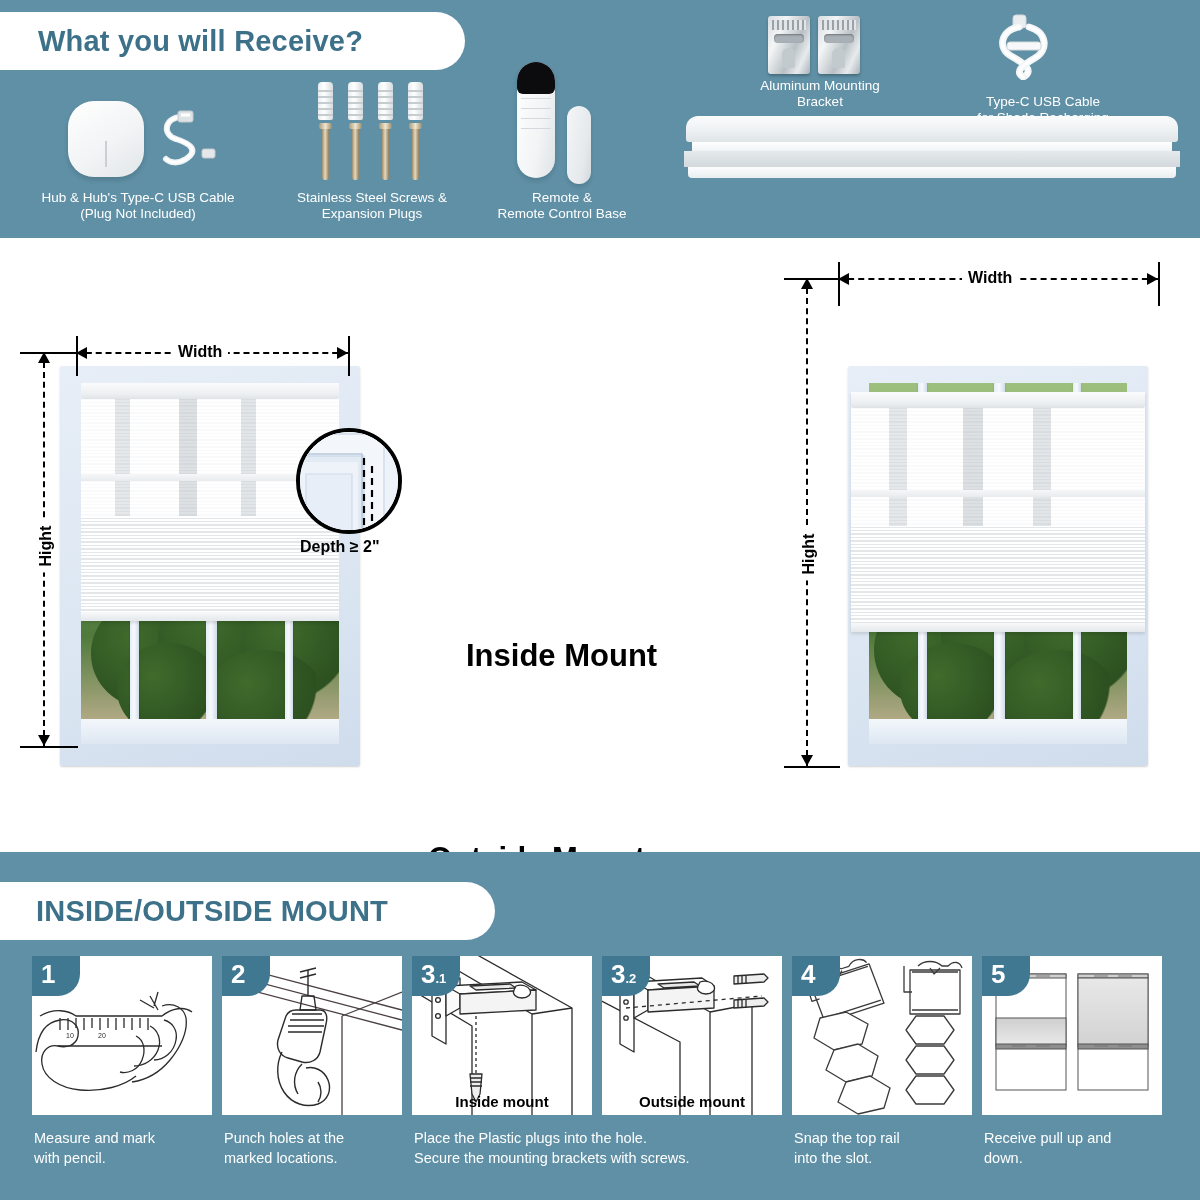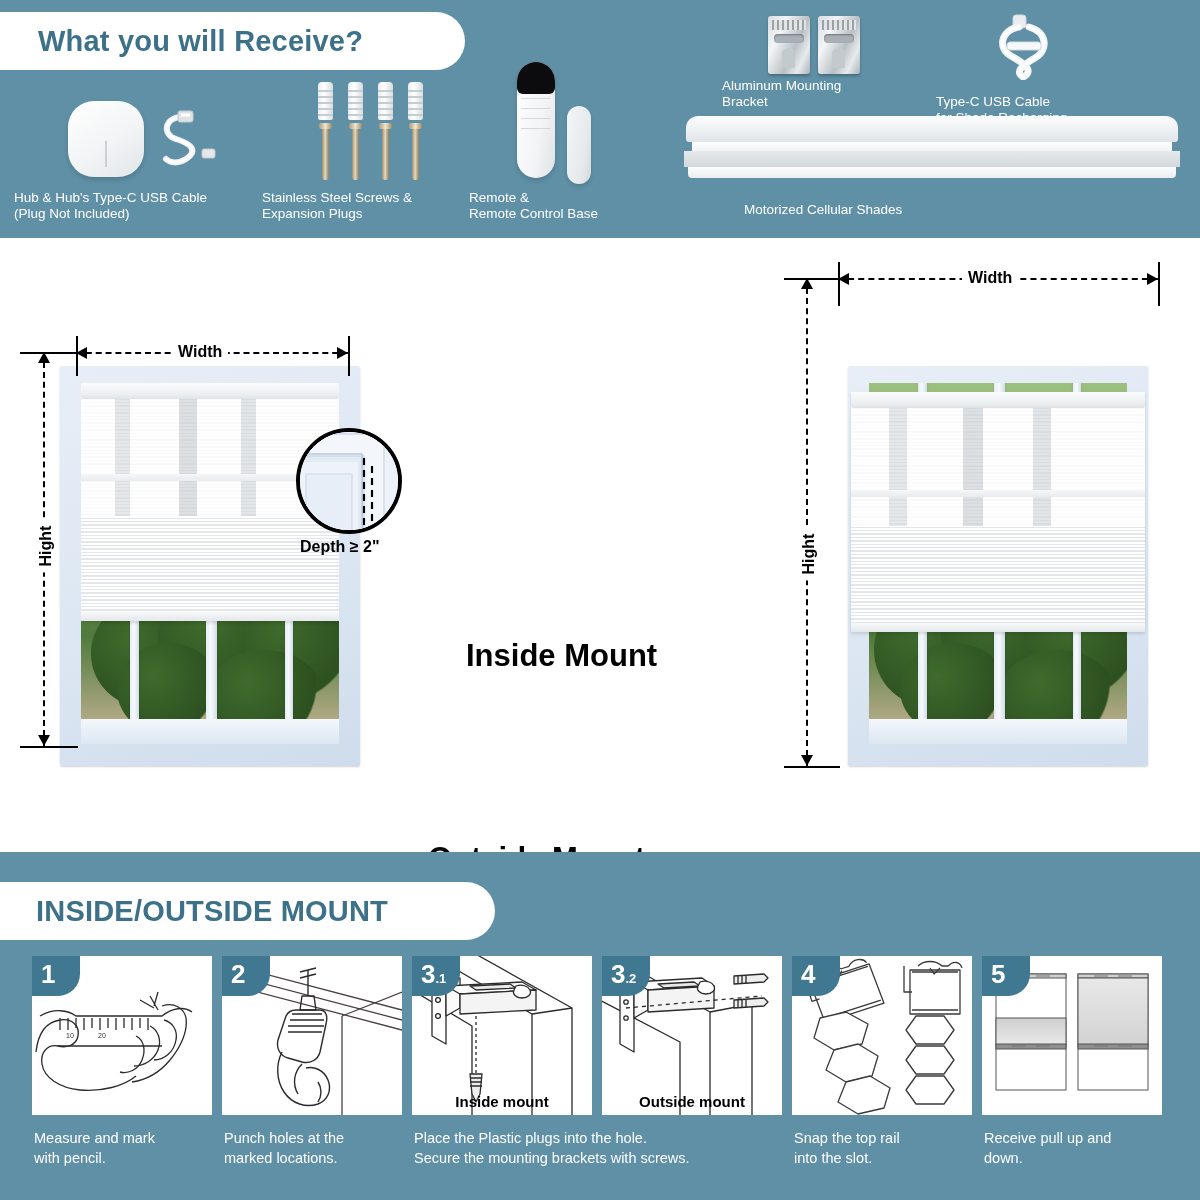--- a/index.html
+++ b/index.html
@@ -22,21 +22,21 @@
     border-radius: 0 999px 999px 0;
     display: flex; align-items: center;
   }
   .pill-top { left: -40px; top: 12px; width: 505px; height: 58px; }
   .pill-top .pill-label {
     color: #3c7189; font-size: 29px; font-weight: bold;
     padding-left: 78px; letter-spacing: .2px;
     font-family: "Liberation Sans", sans-serif;
   }
 
-  .prod { position: absolute; }
+  .prod { position: absolute; text-align: center; }
   .prod-cap {
     color: #ffffff; font-size: 13.5px; line-height: 1.22;
     font-family: "Liberation Sans", sans-serif; white-space: pre-line;
   }
 
   
   .hub-wrap { position:absolute; left: 22px; top: 95px; width: 230px; height: 90px; }
   .hub {
     position:absolute; left: 46px; top: 6px; width: 76px; height: 76px;
     background: linear-gradient(145deg,#ffffff 0%, #f2f4f5 55%, #e2e6e9 100%);
@@ -350,23 +350,20 @@
     <div class="prod" style="left:936px; top:94px; width:214px;">
       <div class="prod-cap">Type-C USB Cable
 for Shade Recharging</div>
     </div>
 
     <div class="shadebar">
       <div class="s1"></div>
         <div class="s2"></div>
         <div class="s3"></div>
         <div class="s4"></div>
-    </div>
-    <div class="prod" style="left:744px; top:202px; width:380px;">
-      <div class="prod-cap">Motorized Cellular Shades</div>
     </div>
   </div>
 
   <div class="mid">
 
     <div class="mount-label lbl-inside">Inside Mount</div>
     <div class="mount-label lbl-outside">Outside Mount</div>
 
     <div>
 

